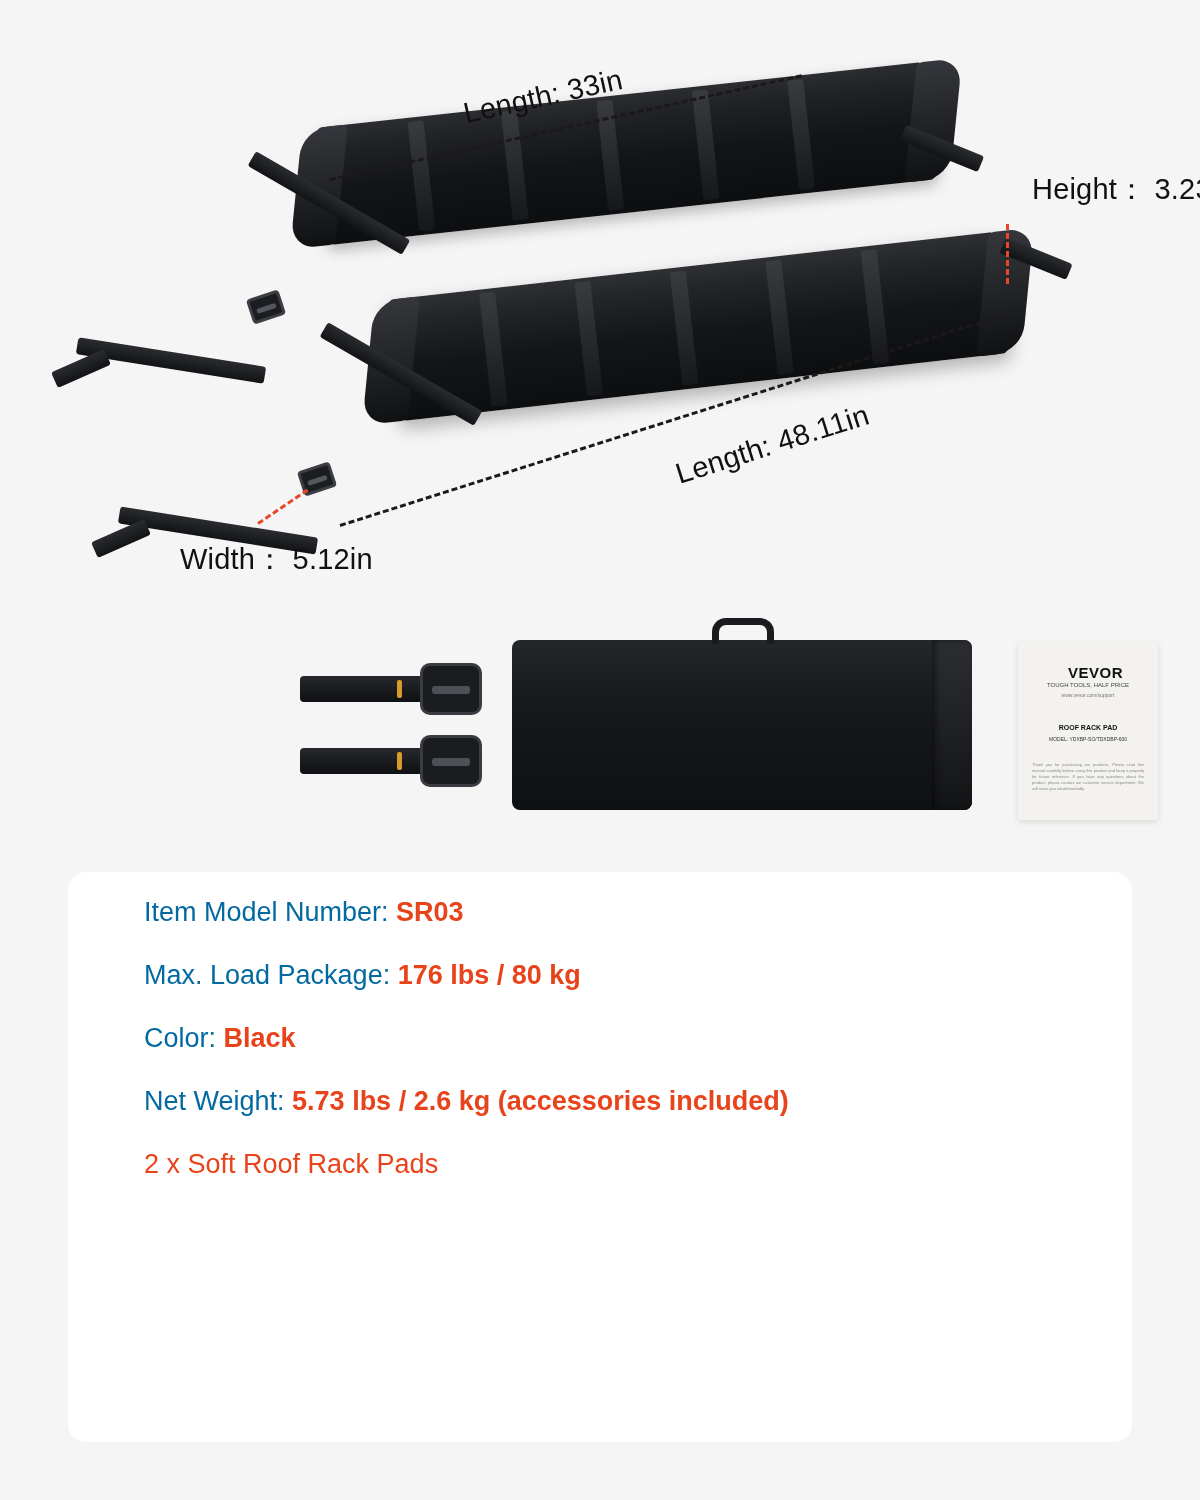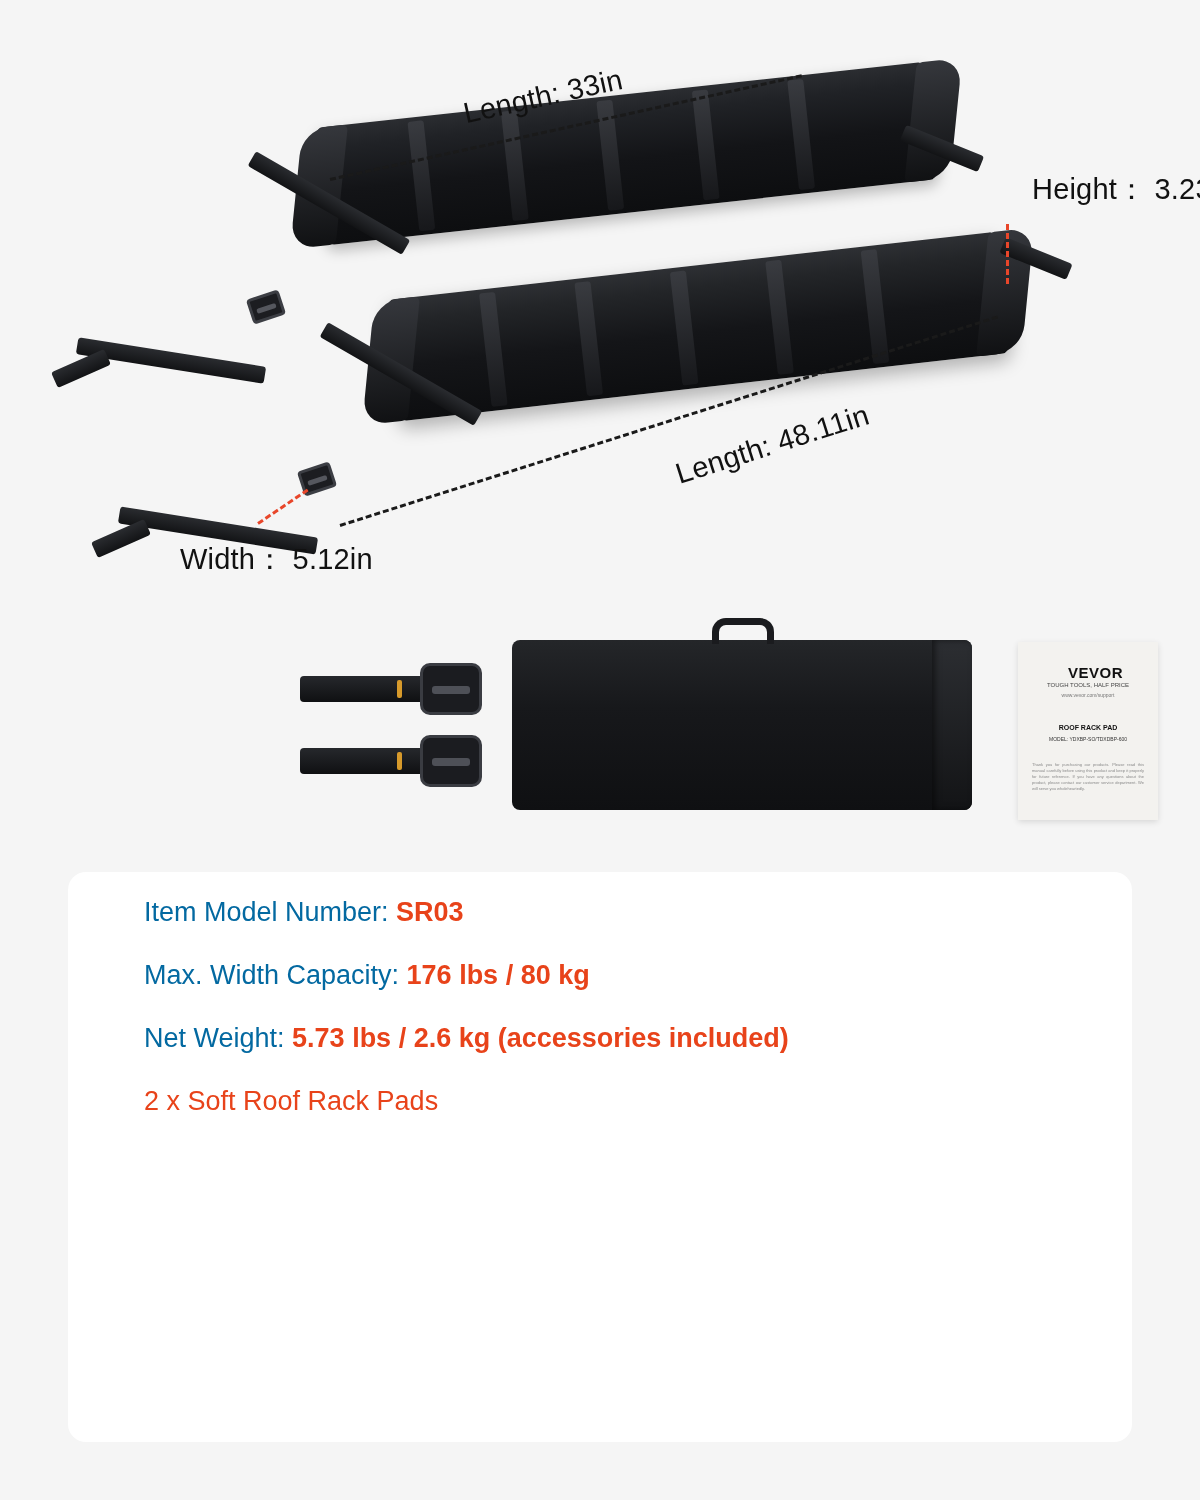--- a/index.html
+++ b/index.html
@@ -316,21 +316,24 @@
   </div>
 </div>
 
 <div class="spec-card">
   <div class="spec-list">
 
     <div class="spec-row">
       <span class="spec-label">Item Model Number: </span><span class="spec-value">SR03</span>
     </div>
     <div class="spec-row">
-      <span class="spec-label">Max. Width Capacity: </span><span class="spec-value">176 lbs / 80 kg</span>
+      <span class="spec-label">Max. Load Package: </span><span class="spec-value">176 lbs / 80 kg</span>
+    </div>
+    <div class="spec-row">
+      <span class="spec-label">Color: </span><span class="spec-value">Black</span>
     </div>
     <div class="spec-row">
       <span class="spec-label">Net Weight: </span><span class="spec-value">5.73 lbs / 2.6 kg (accessories included)</span>
     </div>
 
     <div class="pkg-item">
       <span>2 x Soft Roof Rack Pads</span>
     </div>
 
   </div>

